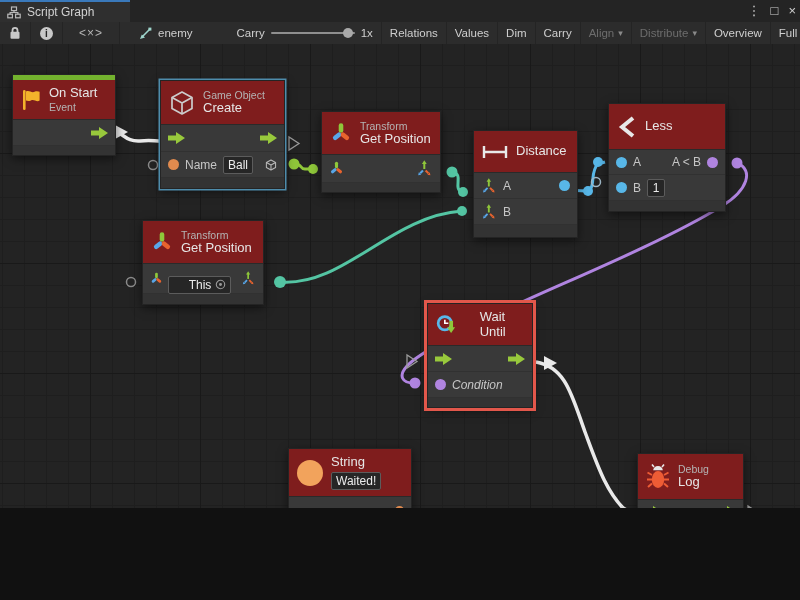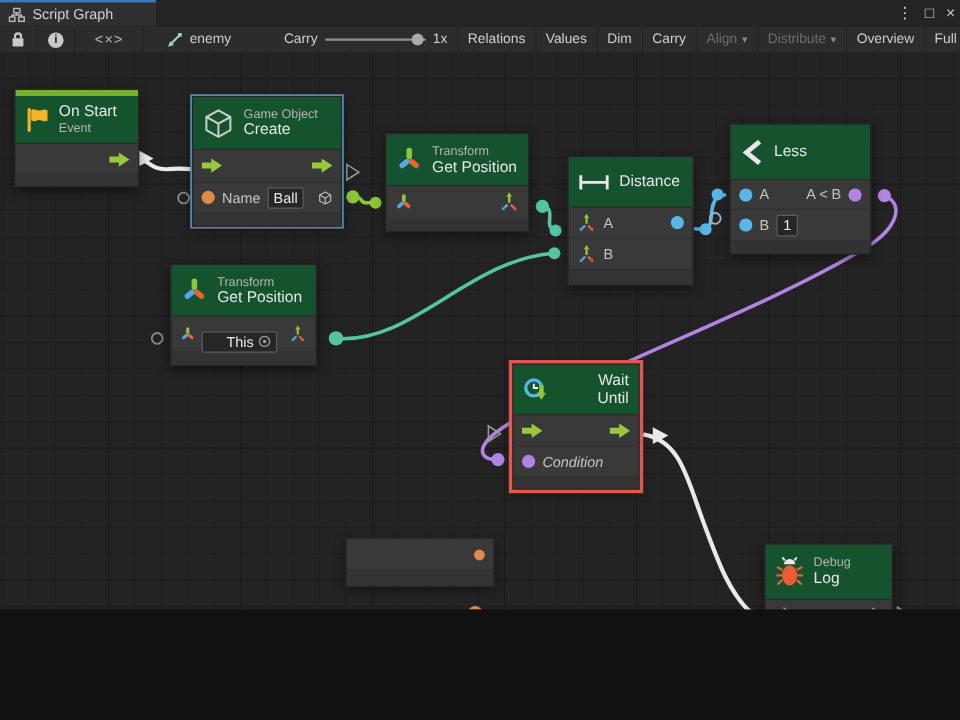--- a/index.html
+++ b/index.html
@@ -38,21 +38,21 @@
     background-size:110px 110px,110px 110px,22px 22px,22px 22px;
     background-position:0 109px,90px 0,21px 21px,2px 2px;}
   svg.wires{position:absolute;left:0;top:0;width:800px;height:600px;z-index:1;pointer-events:none;}
 
   
   .node{position:absolute;z-index:2;background:#393939;border:1px solid #242424;
         box-shadow:0 3px 9px rgba(0,0,0,.5);box-sizing:border-box;}
   .node.selected{box-shadow:0 0 0 1.5px #4e8cab,0 3px 9px rgba(0,0,0,.5);}
   .node.alert{box-shadow:0 0 0 3px #e2574b,0 3px 9px rgba(0,0,0,.5);}
   .evbar{height:5px;background:#73b22e;}
-  .nhead{display:flex;align-items:center;gap:8px;padding:0 8px;background:#14532d;border-bottom:1px solid #2a2a2a;box-sizing:border-box;}
+  .nhead{display:flex;align-items:center;gap:8px;padding:0 8px;background:#7f1d1d;border-bottom:1px solid #2a2a2a;box-sizing:border-box;}
   .ntitles{display:flex;flex-direction:column;justify-content:center;line-height:1.15;}
   .ntitle{font-size:13px;color:#e6e6e6;}
   .nsub{font-size:10.5px;color:#b4b4b4;}
   .nrow{display:flex;align-items:center;gap:6px;padding:0 7px;box-sizing:border-box;border-bottom:1px solid #313131;}
   .nrow:last-of-type{border-bottom:1px solid #2a2a2a;}
   .nfoot{background:#333333;}
   .plabel{font-size:12px;color:#c6c6c6;}
   .dot{width:11px;height:11px;border-radius:50%;flex:0 0 auto;}
   .dot.orange{background:#e08a4e;} .dot.blue{background:#58b7e8;} .dot.purple{background:#b084e0;}
   .dot.gray{background:#9a9a9a;}
@@ -369,21 +369,21 @@
         <path d="M7 10.5 L4.2 13.3" stroke="#58a6e8" stroke-width="2"></path>
           <polygon points="2.2,15.3 5.24,14.66 2.84,12.26" fill="#58a6e8"></polygon>
         <path d="M9.6 10.5 L12.4 13.3" stroke="#e8632e" stroke-width="2"></path>
           <polygon points="14.4,15.3 11.36,14.66 13.76,12.26" fill="#e8632e"></polygon>
       </svg>
     </div>
     <div class="nfoot" style="height:10px;"></div>
   </div>
 
   <div class="node alert" style="left:427px;top:303px;width:106px;">
-    <div class="nhead" style="height:42px;gap:22px;text-align:right;">
+    <div class="nhead" style="height:42px;gap:22px;">
       <svg width="27" height="27" viewBox="0 0 27 27">
         <circle cx="11" cy="12" r="8.3" fill="none" stroke="#58b7e8" stroke-width="3.4"></circle>
         <path d="M11 7.6 V12 H15.4" stroke="#ffffff" stroke-width="2" fill="none"></path>
         <rect x="16.6" y="9" width="4.6" height="9" fill="#8fc73a"></rect>
         <polygon points="13.8,17 23.8,17 18.8,24.2" fill="#8fc73a"></polygon>
       </svg>
       <div class="ntitles">
           <div class="ntitle">Wait Until</div>
         </div>
     </div>
@@ -397,20 +397,29 @@
         </svg>
     </div>
     <div class="nrow" style="height:26px;font-style:italic;">
       <span class="dot purple"></span>
       <span class="plabel">Condition</span>
     </div>
     <div class="nfoot" style="height:9px;"></div>
   </div>
 
   <div class="node" style="left:288px;top:448px;width:124px;">
+    <div class="nhead" style="height:48px;">
+      <span class="string-ball"></span>
+      <div class="ntitles" style="gap:2px;">
+        <div class="ntitle">String</div>
+        <span class="field">
+            <span>Waited!</span>
+          </span>
+      </div>
+    </div>
     <div class="nrow" style="height:27px;">
       <span class="spacer"></span>
       <span class="dot orange" style="width:9px;height:9px;"></span>
     </div>
     <div class="nfoot" style="height:12px;"></div>
   </div>
 
   <div class="node" style="left:637px;top:453px;width:107px;">
     <div class="nhead" style="height:46px;">
       <svg width="24" height="26" viewBox="0 0 24 26">

